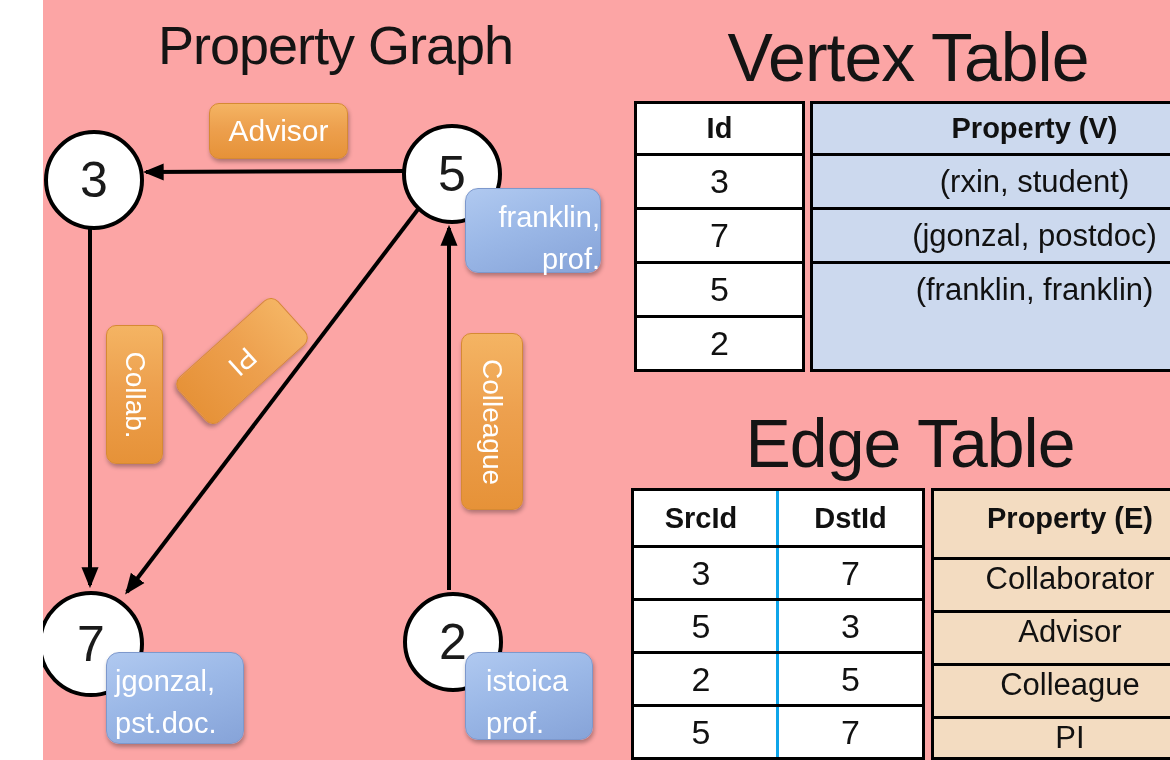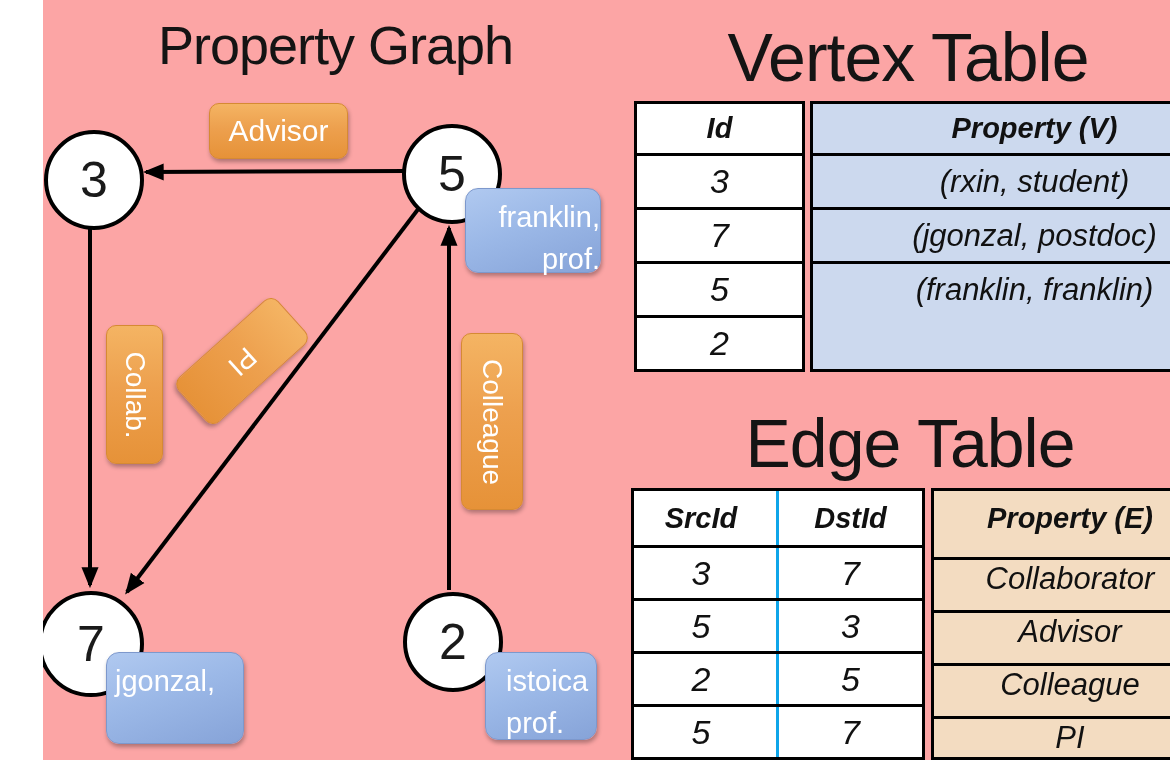--- a/index.html
+++ b/index.html
@@ -32,21 +32,21 @@
     background:linear-gradient(160deg,#b0c9f0 0%,#9bb8e7 45%,#86a3d8 100%);
     border:1px solid #7d98cc;
     box-shadow:1px 3px 4px rgba(0,0,0,0.30);
     color:#fff;font-size:29px;line-height:42px;
     padding:7px 0 0 20px;box-sizing:border-box;
   }
   .vlabel span{display:block;}
   
   .tcol{
     position:absolute;border:3px solid #000;box-sizing:border-box;
-    display:grid;background:#fff;font-style:italic;
+    display:grid;background:#fff;
   }
   .tcell{
     display:flex;align-items:center;justify-content:center;
     font-size:31px;border-top:3px solid #000;
   }
   .tcell:first-child,.trow:first-child{border-top:none;}
   .tcell.hdr{font-weight:bold;font-size:29px;}
   .trow{display:grid;grid-template-columns:134px 1fr;border-top:3px solid #000;gap:8px;}
   .trow .tcell{border-top:none;}
   .trow .tcell + .tcell{border-left:3px solid #0ea5e9;}
@@ -96,22 +96,23 @@
   <div class="elabel" style="left:418px;top:333px;width:60px;height:175px;">
     <span class="rot">Colleague</span>
   </div>
 
   <div class="vlabel" style="left:422px;top:188px;width:136px;height:85px;text-align:right;">
     <span>franklin,</span>
     <span>prof.</span>
   </div>
   <div class="vlabel" style="left:63px;top:652px;width:138px;height:92px;padding-left:8px;">
     <span>jgonzal,</span>
+    <span>pst.doc.</span>
   </div>
-  <div class="vlabel" style="left:442px;top:652px;width:112px;height:88px;">
+  <div class="vlabel" style="left:422px;top:652px;width:128px;height:88px;">
     <span>istoica</span>
     <span>prof.</span>
   </div>
 
   <div class="title" style="left:580px;top:18px;width:570px;">Vertex Table</div>
 
   <div class="tcol" style="left:591px;top:101px;width:171px;height:271px;grid-template-rows:49px repeat(4,1fr);">
     <div class="tcell hdr">Id</div>
     <div class="tcell num">3</div>
     <div class="tcell num">7</div>

